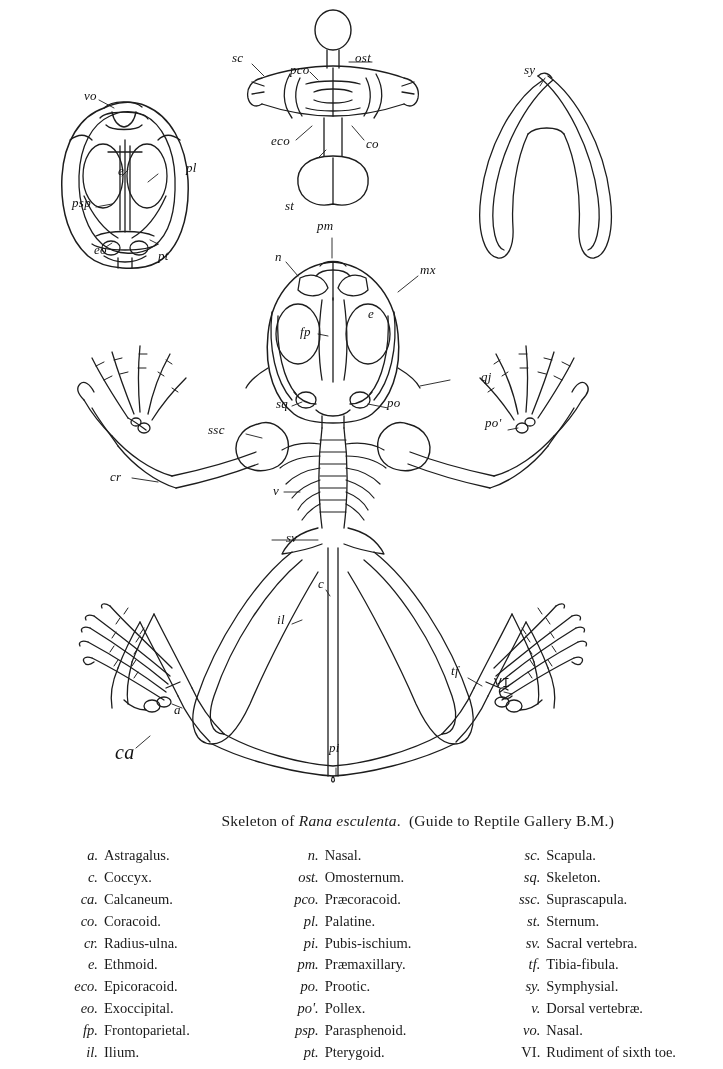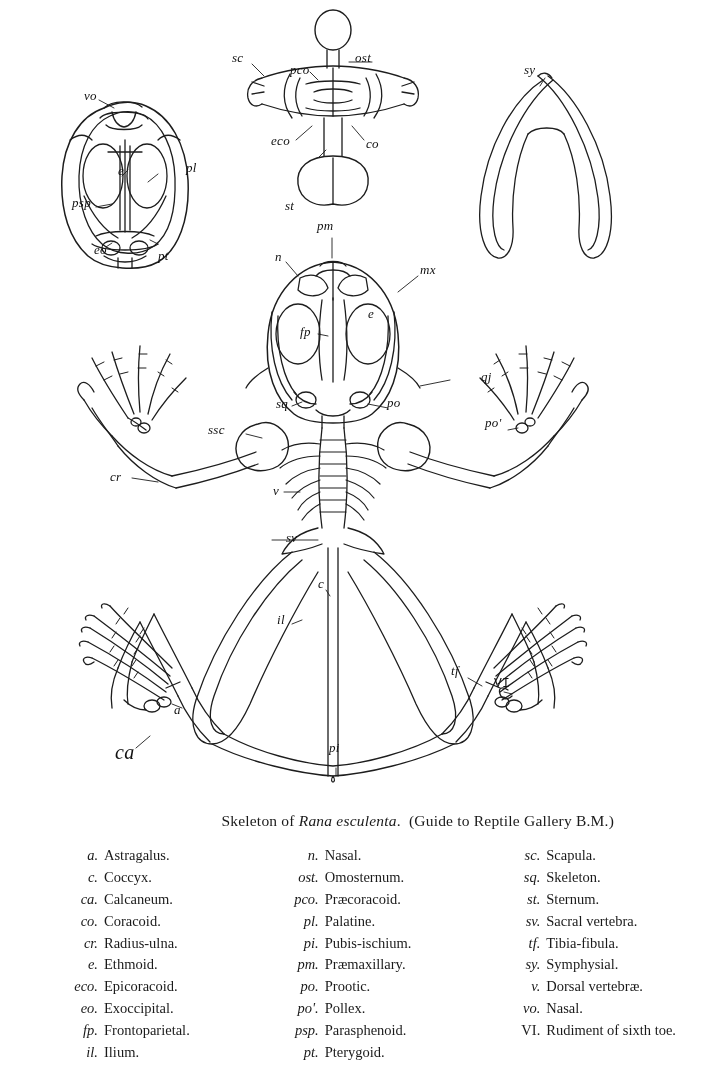--- a/index.html
+++ b/index.html
@@ -585,20 +585,24 @@
     <div class="legend-col">
       <div class="legend-item">
           <span class="abbr">sc.</span>
           <span class="term">Scapula.</span>
         </div>
       <div class="legend-item">
           <span class="abbr">sq.</span>
           <span class="term">Skeleton.</span>
         </div>
       <div class="legend-item">
+          <span class="abbr">ssc.</span>
+          <span class="term">Suprascapula.</span>
+        </div>
+      <div class="legend-item">
           <span class="abbr">st.</span>
           <span class="term">Sternum.</span>
         </div>
       <div class="legend-item">
           <span class="abbr">sv.</span>
           <span class="term">Sacral vertebra.</span>
         </div>
       <div class="legend-item">
           <span class="abbr">tf.</span>
           <span class="term">Tibia-fibula.</span>

